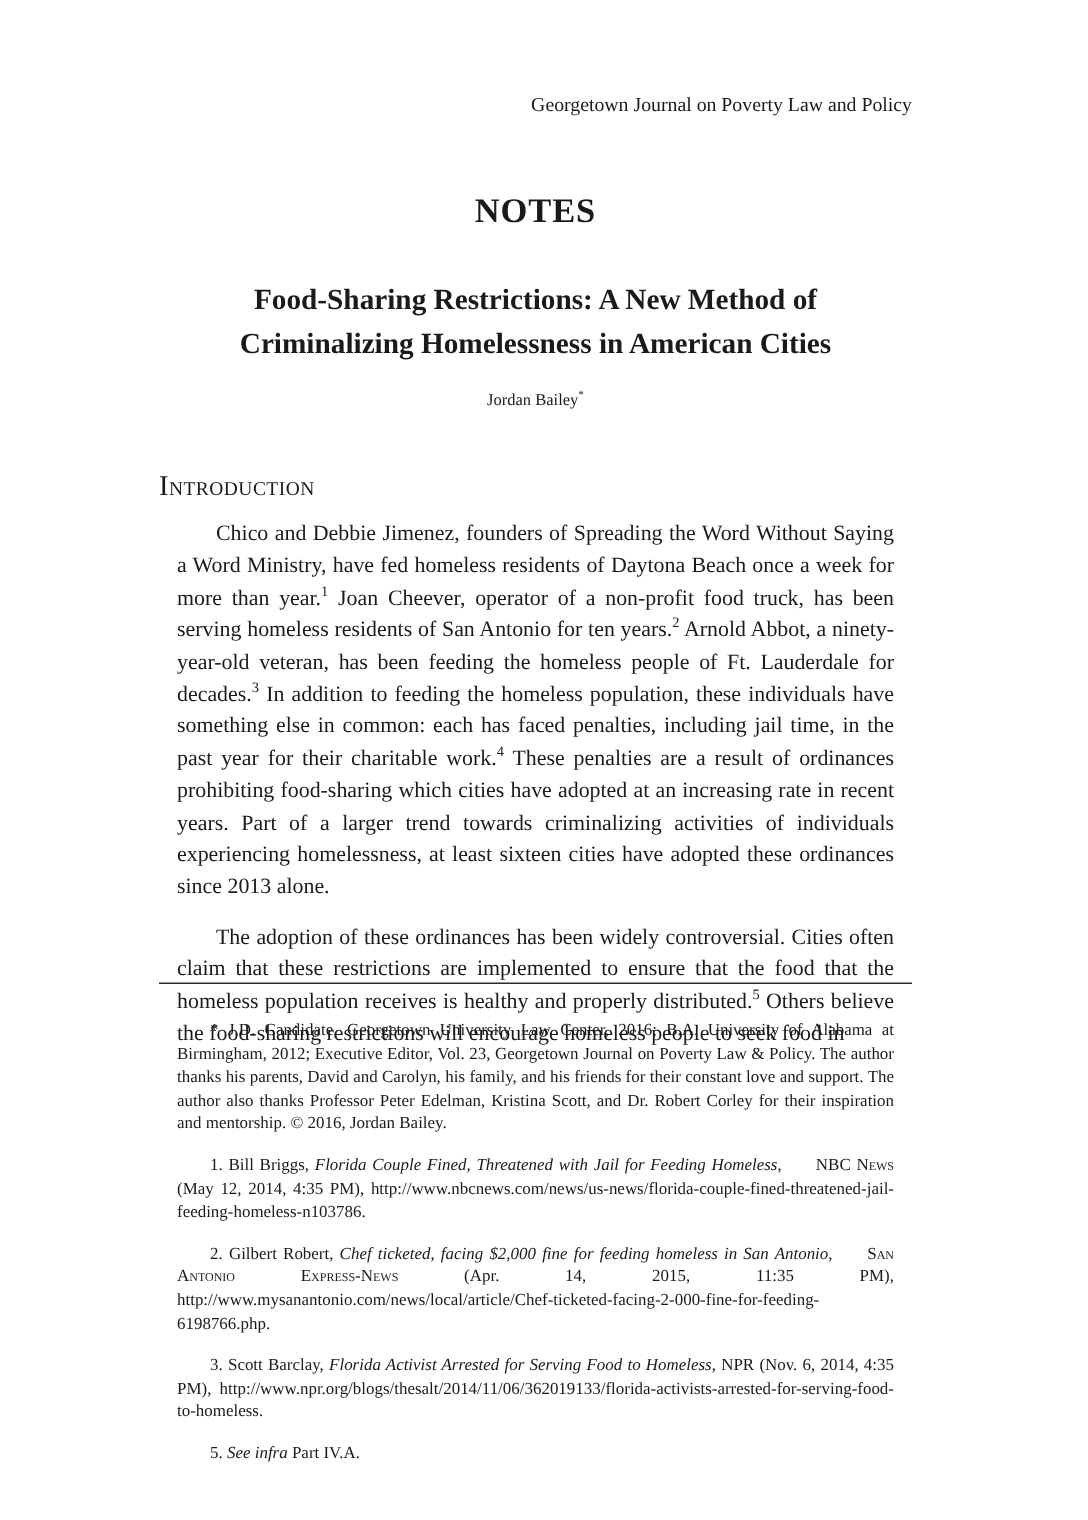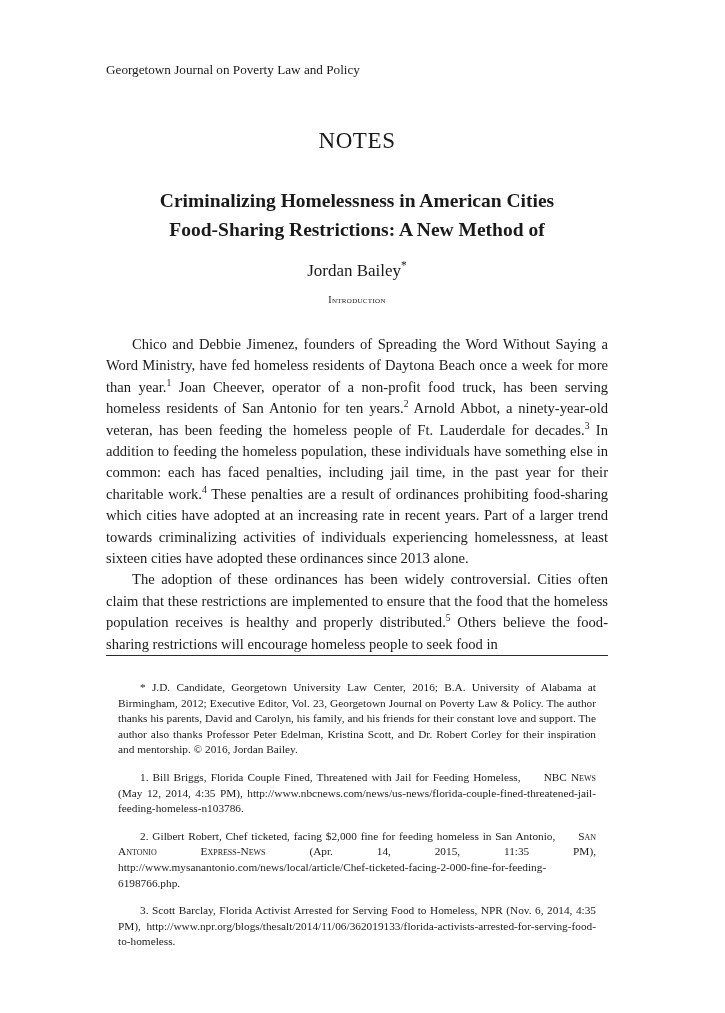--- a/index.html
+++ b/index.html
@@ -23,76 +23,76 @@
   }
   .col {
     position: absolute;
     left: 106px;
     width: 502px;
   }
 
   
   #running-head {
     top: 60px;
-    text-align: left;
+    text-align: right;
     font-size: 13.2px;
     line-height: 19px;
   }
   #running-head div { white-space: nowrap; }
 
   
   #notes-heading {
     top: 128px;
     text-align: center;
     font-size: 23px;
-    font-weight: normal;
+    font-weight: bold;
     letter-spacing: 0.6px;
   }
 
   
   #article-title {
     top: 186px;
     text-align: center;
     font-size: 19.5px;
     font-weight: bold;
     line-height: 29px;
   }
   #article-title .tline { white-space: nowrap; }
 
   
   #author-line {
     top: 261px;
     text-align: center;
-    font-size: 17px;
+    font-size: 11px;
   }
   #author-line sup {
     font-size: 0.68em;
     vertical-align: super;
     line-height: 0;
   }
 
   
   #section-heading {
-    top: 294px;
-    text-align: center;
-    font-size: 10px;
+    top: 314px;
+    text-align: left;
+    font-size: 19px;
     font-variant: small-caps;
     letter-spacing: 0.3px;
   }
 
   
   #body-text {
     top: 334px;
     font-size: 14.6px;
     line-height: 21.4px;
     text-align: justify;
     text-justify: inter-word;
   }
   #body-text p {
-    margin: 0;
+    margin: 12px;
     text-indent: 26px;
   }
   #body-text sup {
     font-size: 0.66em;
     vertical-align: super;
     line-height: 0;
   }
 
   
   #footnote-rule {
@@ -108,21 +108,21 @@
     font-size: 11.3px;
     line-height: 15.6px;
     text-align: justify;
     text-justify: inter-word;
   }
   #footnotes p {
     margin: 12px;
     text-indent: 22px;
   }
   .sc { font-variant: small-caps; padding-left: 19px; }
-  .it { }
+  .it { font-style: italic; }
   .bd { font-weight: normal; }
 
   
   #page-number {
     top: 910px;
     text-align: center;
     font-size: 13.2px;
   }
 </style>
 </head>
@@ -130,22 +130,22 @@
 
 <div class="page">
 
   <div class="col" id="running-head">
     <div>Georgetown Journal on Poverty Law and Policy</div>
   </div>
 
   <div class="col" id="notes-heading">NOTES</div>
 
   <div class="col" id="article-title">
+    <div class="tline">Food-Sharing Restrictions: A New Method of</div>
     <div class="tline">Criminalizing Homelessness in American Cities</div>
-    <div class="tline">Food-Sharing Restrictions: A New Method of</div>
   </div>
 
   <div class="col" id="author-line">
     <span>Jordan Bailey</span><sup>*</sup>
   </div>
 
   <div class="col" id="section-heading">Introduction</div>
 
   <div class="col" id="body-text">
     <p><span>Chico and Debbie Jimenez, founders of Spreading the Word Without Saying a Word Ministry, have fed homeless residents of Daytona Beach once a week for more than year.</span><sup>1</sup><span> Joan Cheever, operator of a non-profit food truck, has been serving homeless residents of San Antonio for ten years.</span><sup>2</sup><span> Arnold Abbot, a ninety-year-old veteran, has been feeding the homeless people of Ft. Lauderdale for decades.</span><sup>3</sup><span> In addition to feeding the homeless population, these individuals have something else in common: each has faced penalties, including jail time, in the past year for their charitable work.</span><sup>4</sup><span> These penalties are a result of ordinances prohibiting food-sharing which cities have adopted at an increasing rate in recent years. Part of a larger trend towards criminalizing activities of individuals experiencing homelessness, at least sixteen cities have adopted these ordinances since 2013 alone.</span></p>
@@ -158,17 +158,18 @@
 
     <p><span>*</span><span> J.D. Candidate, Georgetown University Law Center, 2016; B.A. University of Alabama at Birmingham, 2012; Executive Editor, Vol. 23, Georgetown Journal on Poverty Law &amp; Policy. The author thanks his parents, David and Carolyn, his family, and his friends for their constant love and support. The author also thanks Professor Peter Edelman, Kristina Scott, and Dr. Robert Corley for their inspiration and mentorship. © 2016, Jordan Bailey.</span></p>
 
     <p><span>1.</span> <span class="bd">Bill Briggs</span>, <span class="it">Florida Couple Fined, Threatened with Jail for Feeding Homeless</span>, <span class="sc">NBC News</span><span> (May 12, 2014, 4:35 PM), http://www.nbcnews.com/news/us-news/florida-couple-fined-threatened-jail-feeding-homeless-n103786.</span></p>
 
     <p><span>2.</span> <span>Gilbert Robert</span>, <span class="it">Chef ticketed, facing $2,000 fine for feeding homeless in San Antonio</span>, <span class="sc">San Antonio Express-News</span><span> (Apr. 14, 2015, 11:35 PM), http://www.mysanantonio.com/news/local/article/Chef-ticketed-facing-2-000-fine-for-feeding-6198766.php.</span></p>
 
     <p><span>3.</span> <span>Scott Barclay</span>, <span class="it">Florida Activist Arrested for Serving Food to Homeless</span>, <span>NPR</span><span> (Nov. 6, 2014, 4:35 PM), http://www.npr.org/blogs/thesalt/2014/11/06/362019133/florida-activists-arrested-for-serving-food-to-homeless.</span></p>
 
 
+    <p><span>5.</span> <span class="it">See infra</span><span> Part IV.A.</span></p>
 
   </div>
 
 
 </div>
 
 </body></html>

